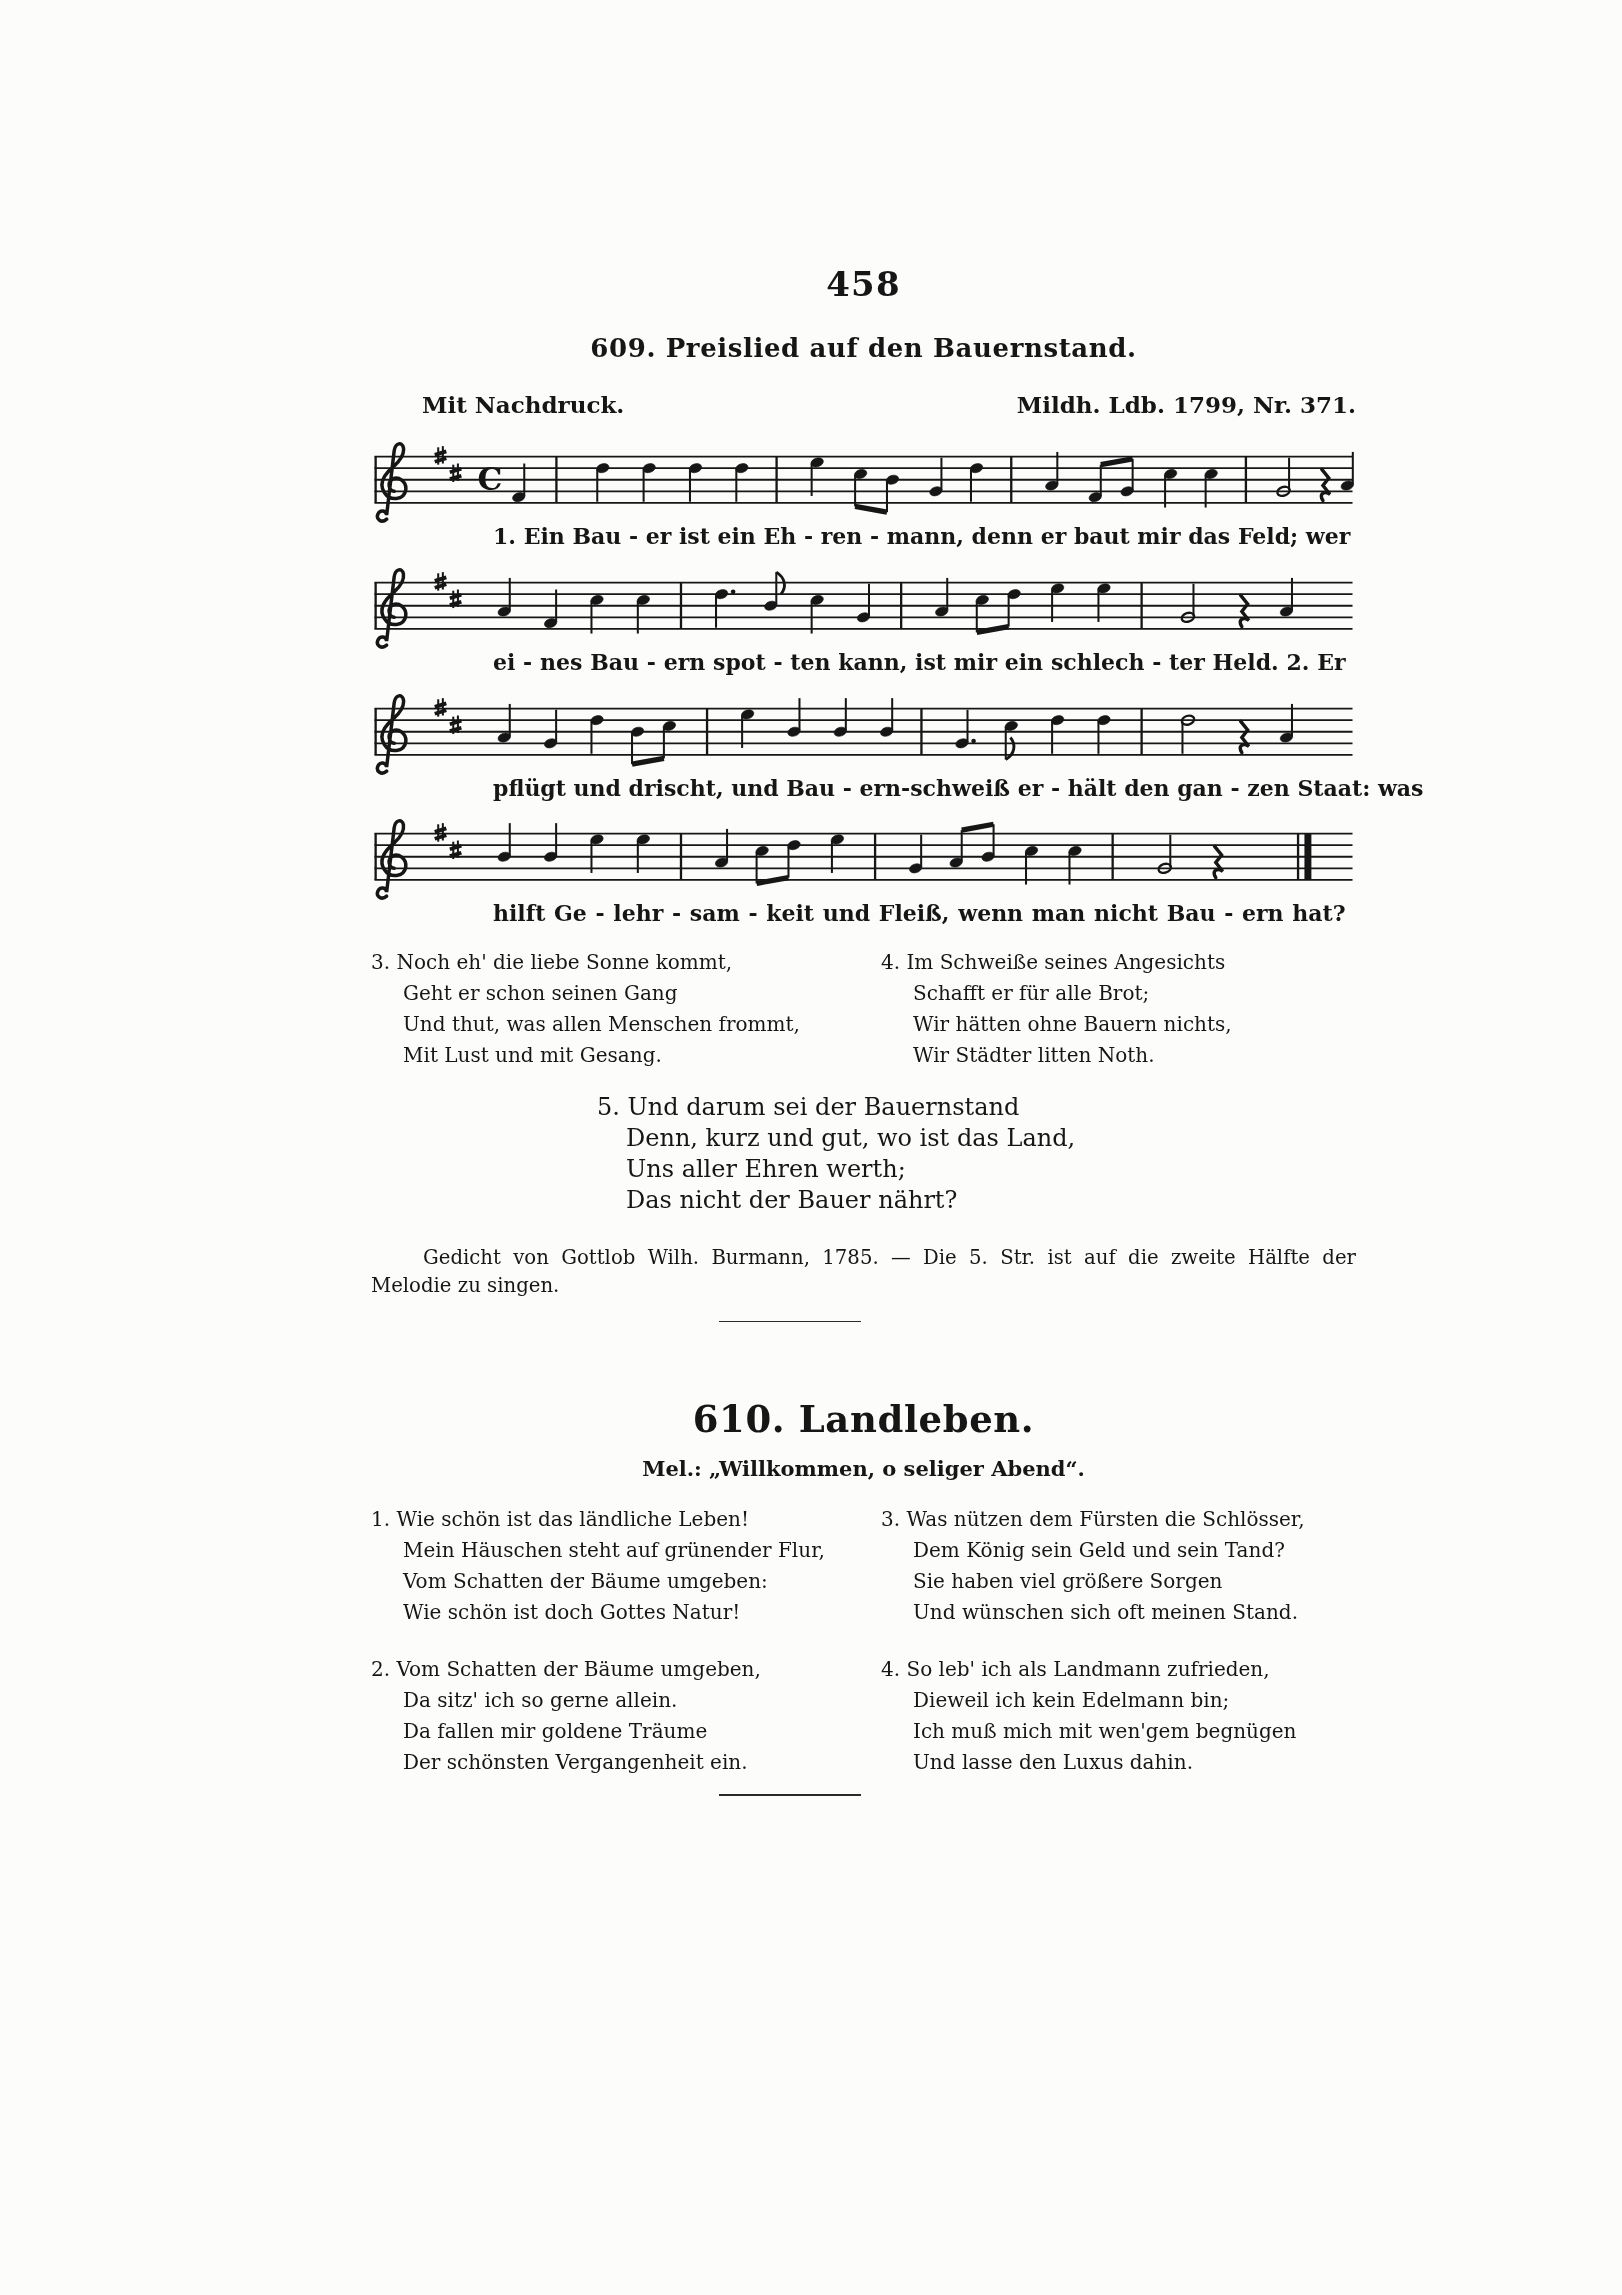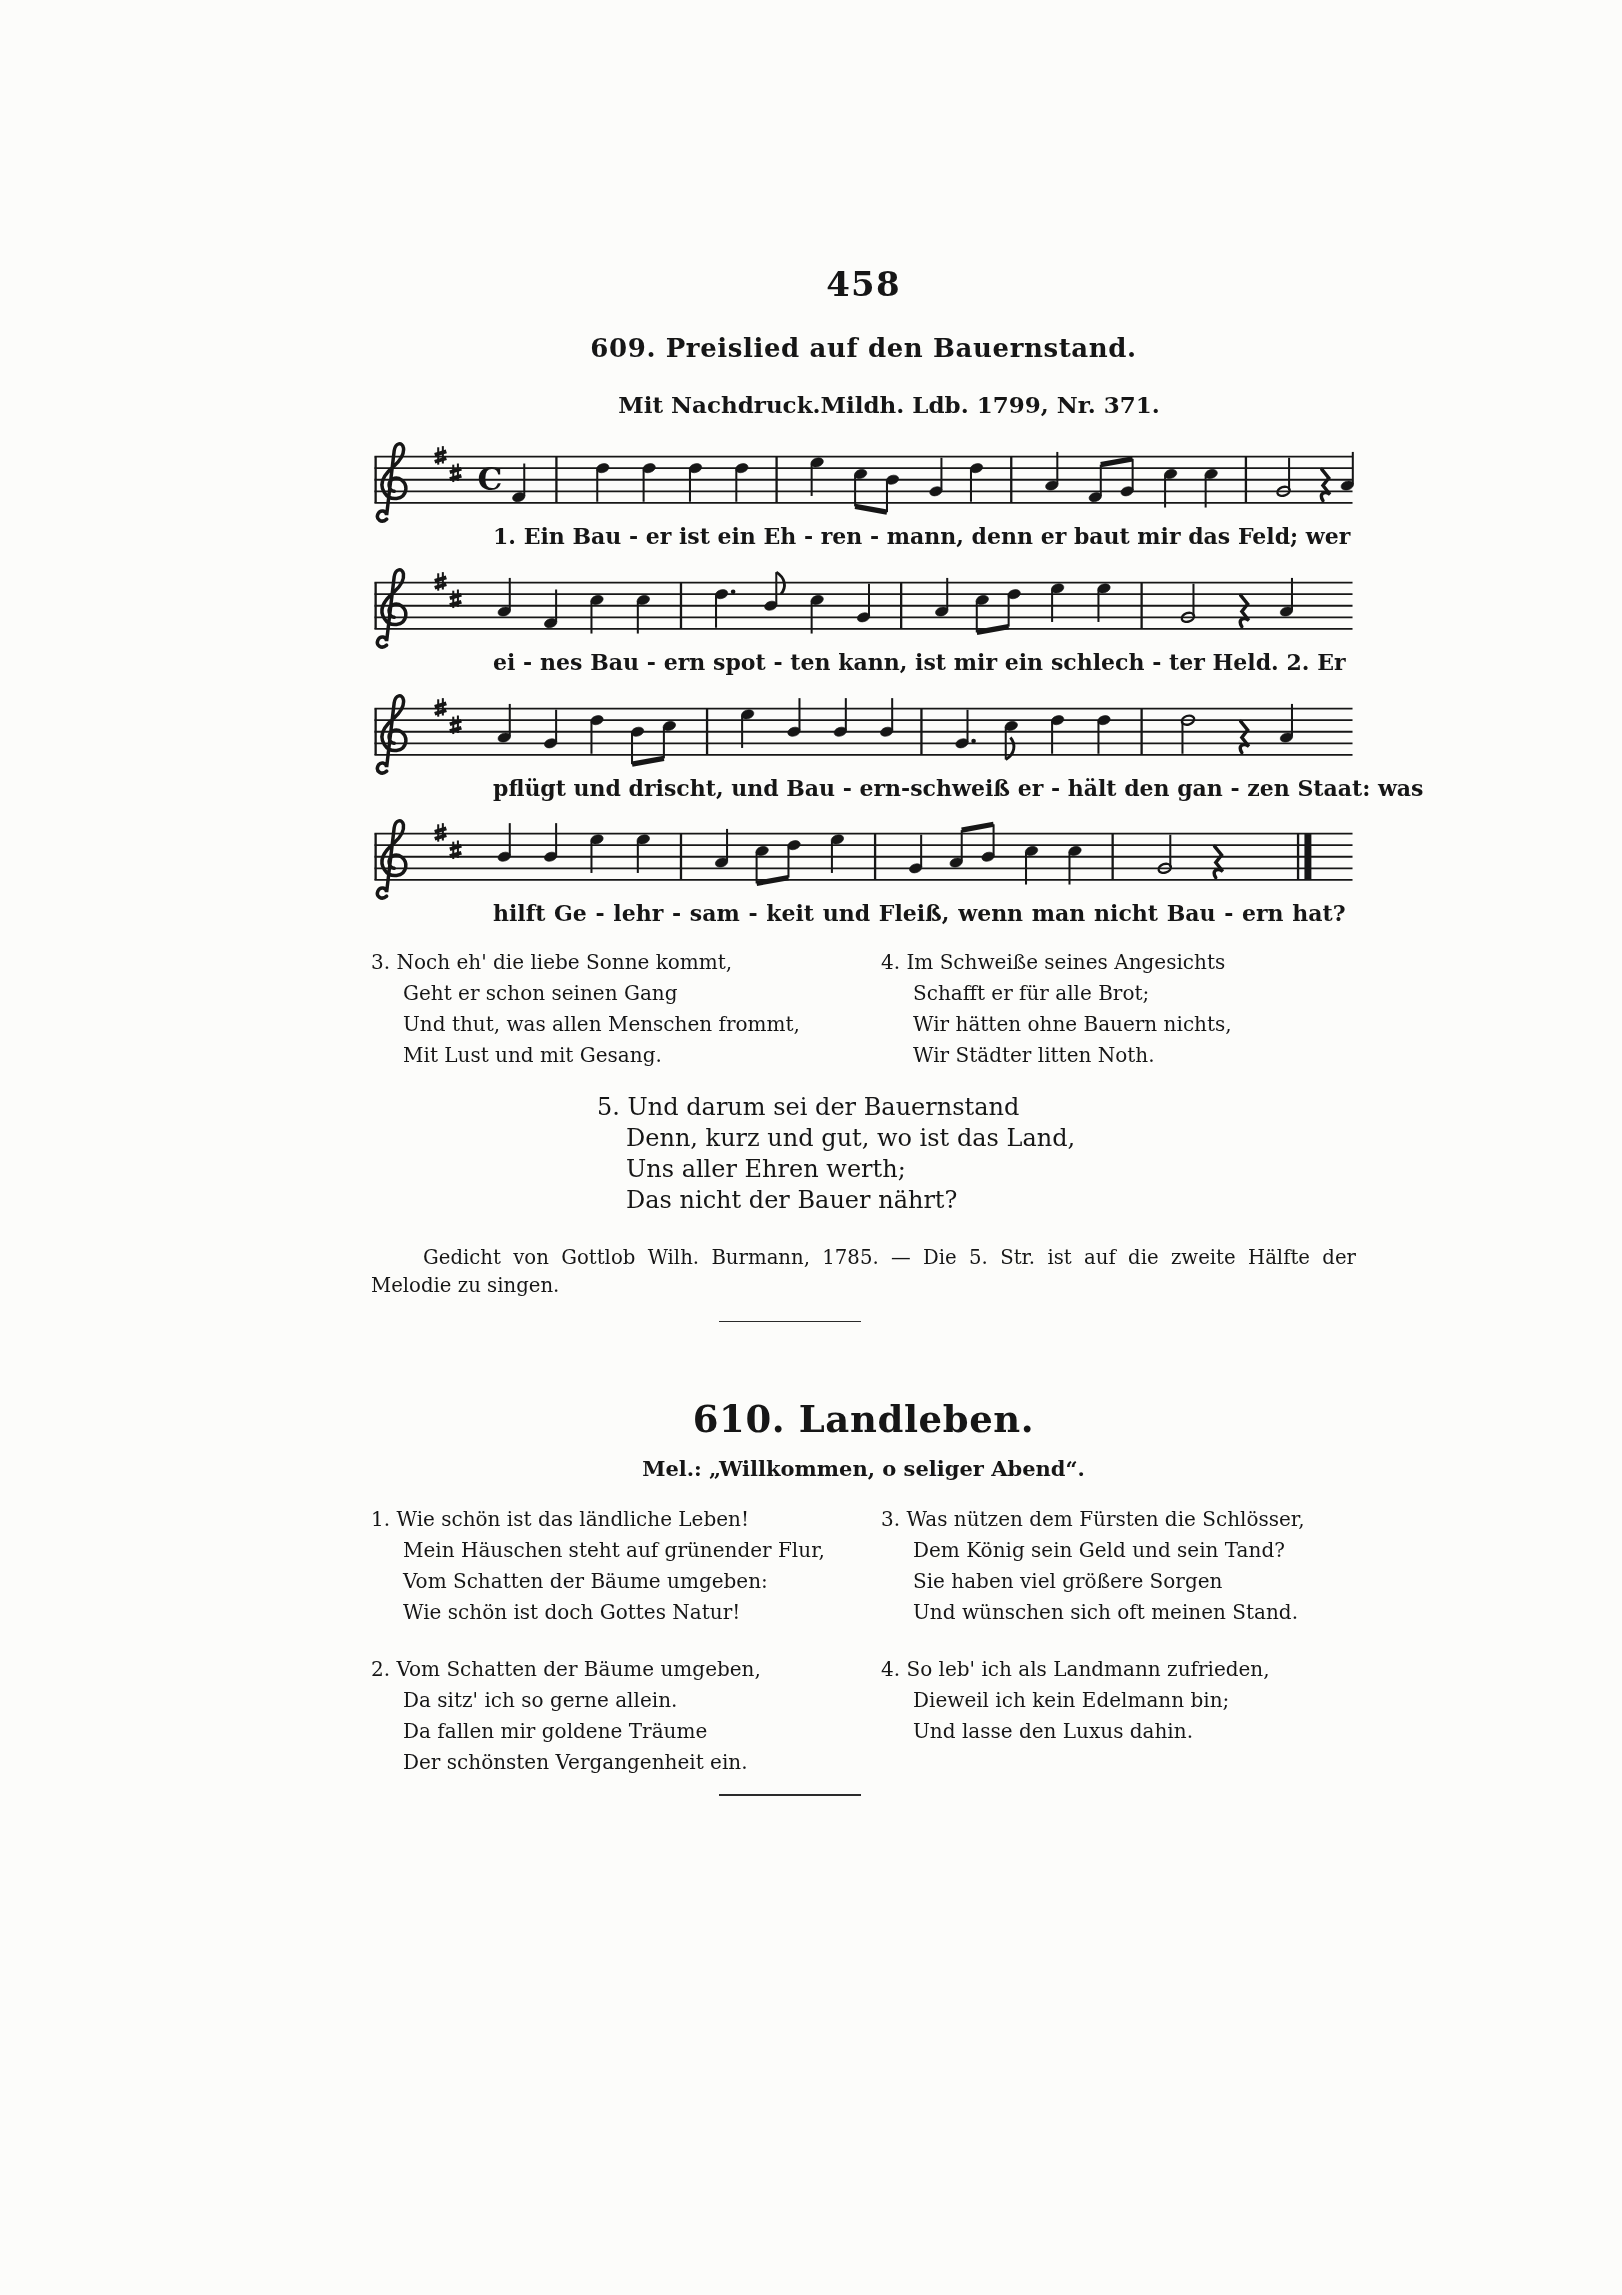--- a/index.html
+++ b/index.html
@@ -5,21 +5,21 @@
   html,body{margin:0;padding:0;}
   body{
     width:1622px;height:2295px;
     background:#fcfcfa;color:#161616;
     font-family:"DejaVu Serif", serif;
     overflow:hidden;position:relative;
   }
   .content{margin-left:371px;width:985px;padding-top:264px;}
   .pagenum{text-align:center;font-size:34px;font-weight:bold;letter-spacing:1.2px;}
   .songtitle{text-align:center;font-size:26px;font-weight:bold;margin-top:29px;letter-spacing:0.6px;}
-  .hdr{display:flex;justify-content:center;align-items:baseline;margin-top:28px;font-size:23px;font-weight:bold;}
+  .hdr{display:flex;justify-content:space-between;align-items:baseline;margin-top:28px;font-size:23px;font-weight:bold;}
   .hdr .tempo{margin-left:51px;}
   .systems{margin-top:14px;}
   .system{margin-top:5.8px;}
   .system:first-child{margin-top:0;}
   svg.staff{display:block;width:985px;height:92px;overflow:visible;}
   .lyric{
     height:28px;font-size:22px;font-weight:bold;line-height:25.5px;
     padding-left:122px;padding-right:10.4px;
     text-align:justify;text-align-last:justify;white-space:nowrap;overflow:visible;
   }
@@ -346,20 +346,21 @@
     <div class="vcol">
       <div class="verse">
         <div class="vline">3. Was nützen dem Fürsten die Schlösser,</div>
         <div class="vline">Dem König sein Geld und sein Tand?</div>
         <div class="vline">Sie haben viel größere Sorgen</div>
         <div class="vline">Und wünschen sich oft meinen Stand.</div>
       </div>
       <div class="verse">
         <div class="vline">4. So leb' ich als Landmann zufrieden,</div>
         <div class="vline">Dieweil ich kein Edelmann bin;</div>
+        <div class="vline">Ich muß mich mit wen'gem begnügen</div>
         <div class="vline">Und lasse den Luxus dahin.</div>
       </div>
     </div>
   </div>
 
 
   <div class="divider divider2"></div>
 
 </div>
 

